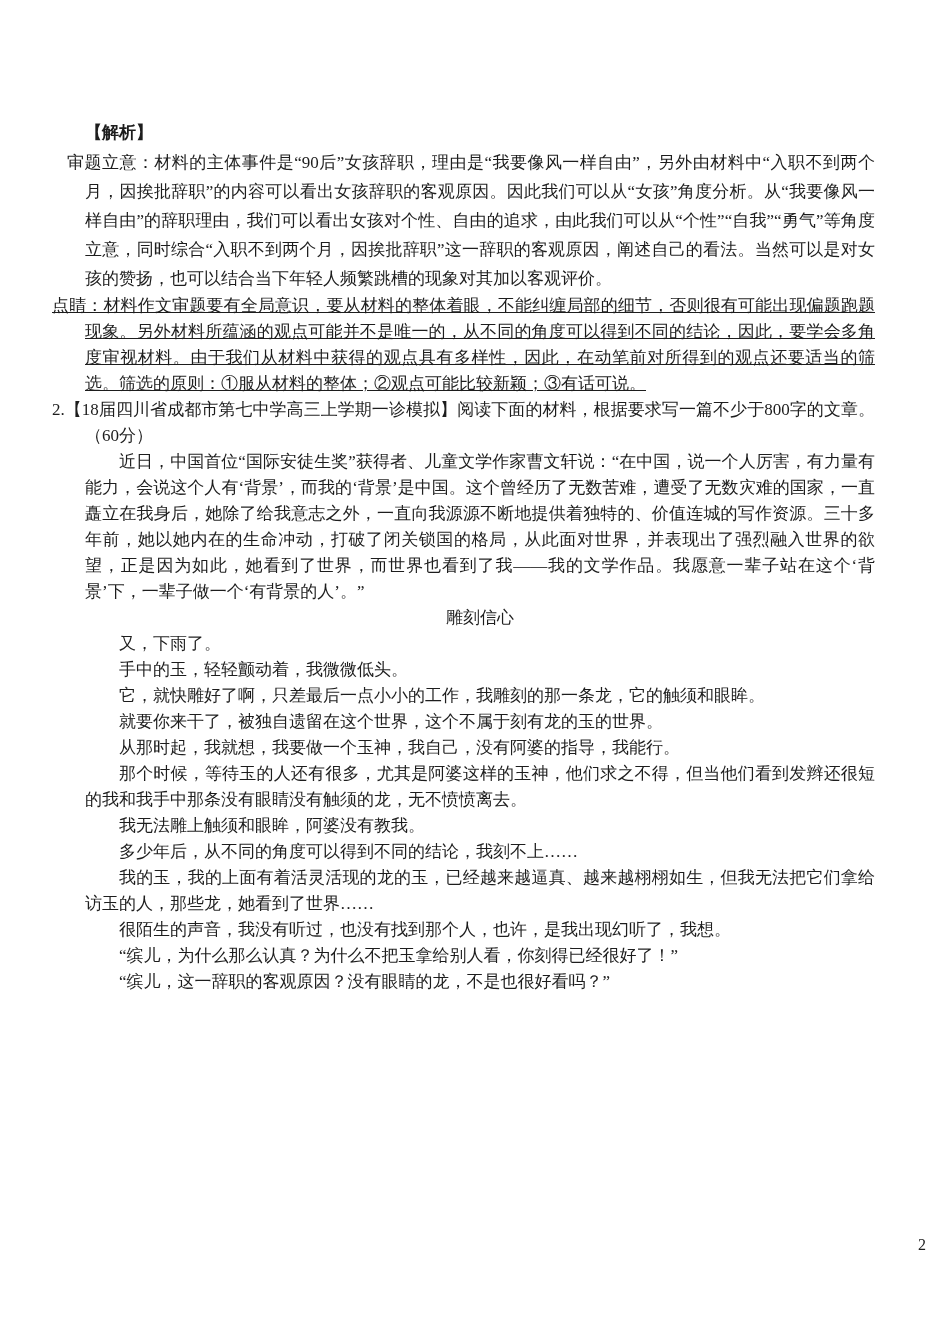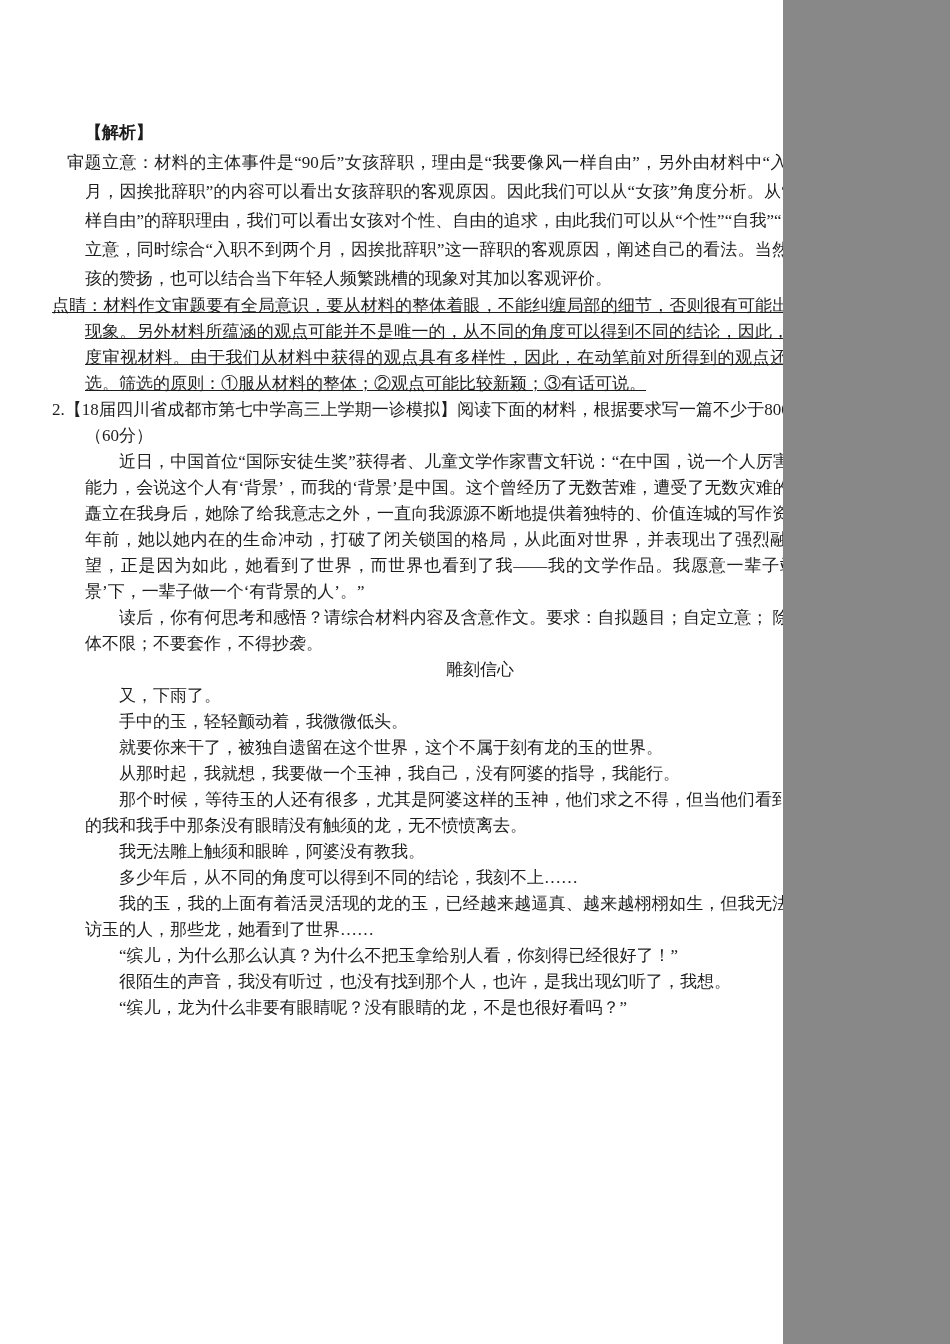--- a/index.html
+++ b/index.html
@@ -1,18 +1,18 @@
 <!DOCTYPE html>
 <html><head>
 <meta charset="utf-8">
 <style>
   html,body{margin:0;padding:0;background:#888;}
   .page{
     position:relative;
-    width:783px;height:1344px;
+    width:950px;height:1344px;
     background:#ffffff;
     font-family:"Liberation Serif","DejaVu Serif",serif;
     color:#1d1d1d;
     overflow:hidden;
     box-sizing:border-box;
   }
   .content{
     position:absolute;
     left:85px;top:118px;
     width:790px;
@@ -44,33 +44,33 @@
     <p class="sec-label">【解析】</p>
 
     <p class="shenti">审题立意：材料的主体事件是“90后”女孩辞职，理由是“我要像风一样自由”，另外由材料中“入职不到两个月，因挨批辞职”的内容可以看出女孩辞职的客观原因。因此我们可以从“女孩”角度分析。从“我要像风一样自由”的辞职理由，我们可以看出女孩对个性、自由的追求，由此我们可以从“个性”“自我”“勇气”等角度立意，同时综合“入职不到两个月，因挨批辞职”这一辞职的客观原因，阐述自己的看法。当然可以是对女孩的赞扬，也可以结合当下年轻人频繁跳槽的现象对其加以客观评价。</p>
 
     <p class="dianjing">点睛：材料作文审题要有全局意识，要从材料的整体着眼，不能纠缠局部的细节，否则很有可能出现偏题跑题现象。另外材料所蕴涵的观点可能并不是唯一的，从不同的角度可以得到不同的结论，因此，要学会多角度审视材料。由于我们从材料中获得的观点具有多样性，因此，在动笔前对所得到的观点还要适当的筛选。筛选的原则：①服从材料的整体；②观点可能比较新颖；③有话可说。</p>
 
     <p class="q-heading">2.【18届四川省成都市第七中学高三上学期一诊模拟】阅读下面的材料，根据要求写一篇不少于800字的文章。（60分）</p>
 
     <p class="first-indent">近日，中国首位“国际安徒生奖”获得者、儿童文学作家曹文轩说：“在中国，说一个人厉害，有力量有能力，会说这个人有‘背景’，而我的‘背景’是中国。这个曾经历了无数苦难，遭受了无数灾难的国家，一直矗立在我身后，她除了给我意志之外，一直向我源源不断地提供着独特的、价值连城的写作资源。三十多年前，她以她内在的生命冲动，打破了闭关锁国的格局，从此面对世界，并表现出了强烈融入世界的欲望，正是因为如此，她看到了世界，而世界也看到了我——我的文学作品。我愿意一辈子站在这个‘背景’下，一辈子做一个‘有背景的人’。”</p>
 
-    <p class="first-indent">读后，你有何思考和感悟？请综合材料内容及含意作文。要求：自拟题目；自定立意； 除诗歌外，文体不限；不要套作，不得抄袭。</p>
 
 
     <p class="essay-title">雕刻信心</p>
 
     <p class="first-indent">又，下雨了。</p>
     <p class="first-indent">手中的玉，轻轻颤动着，我微微低头。</p>
+    <p class="first-indent">它，就快雕好了啊，只差最后一点小小的工作，我雕刻的那一条龙，它的触须和眼眸。</p>
     <p class="first-indent">就要你来干了，被独自遗留在这个世界，这个不属于刻有龙的玉的世界。</p>
     <p class="first-indent">从那时起，我就想，我要做一个玉神，我自己，没有阿婆的指导，我能行。</p>
     <p class="first-indent">那个时候，等待玉的人还有很多，尤其是阿婆这样的玉神，他们求之不得，但当他们看到发辫还很短的我和我手中那条没有眼睛没有触须的龙，无不愤愤离去。</p>
     <p class="first-indent">我无法雕上触须和眼眸，阿婆没有教我。</p>
     <p class="first-indent">多少年后，从不同的角度可以得到不同的结论，我刻不上……</p>
     <p class="first-indent">我的玉，我的上面有着活灵活现的龙的玉，已经越来越逼真、越来越栩栩如生，但我无法把它们拿给访玉的人，那些龙，她看到了世界……</p>
+    <p class="first-indent">很陌生的声音，我没有听过，也没有找到那个人，也许，是我出现幻听了，我想。</p>
     <p class="first-indent">“缤儿，为什么那么认真？为什么不把玉拿给别人看，你刻得已经很好了！”</p>
-    <p class="first-indent">很陌生的声音，我没有听过，也没有找到那个人，也许，是我出现幻听了，我想。</p>
-    <p class="first-indent">“缤儿，龙为什么非要有眼睛呢？没有眼睛的龙，不是也很好看吗？”</p>
+    <p class="first-indent">“缤儿，这一辞职的客观原因？没有眼睛的龙，不是也很好看吗？”</p>
 
   </div>
 
   <div class="page-number">2</div>
 </div>
 
 </body></html>

